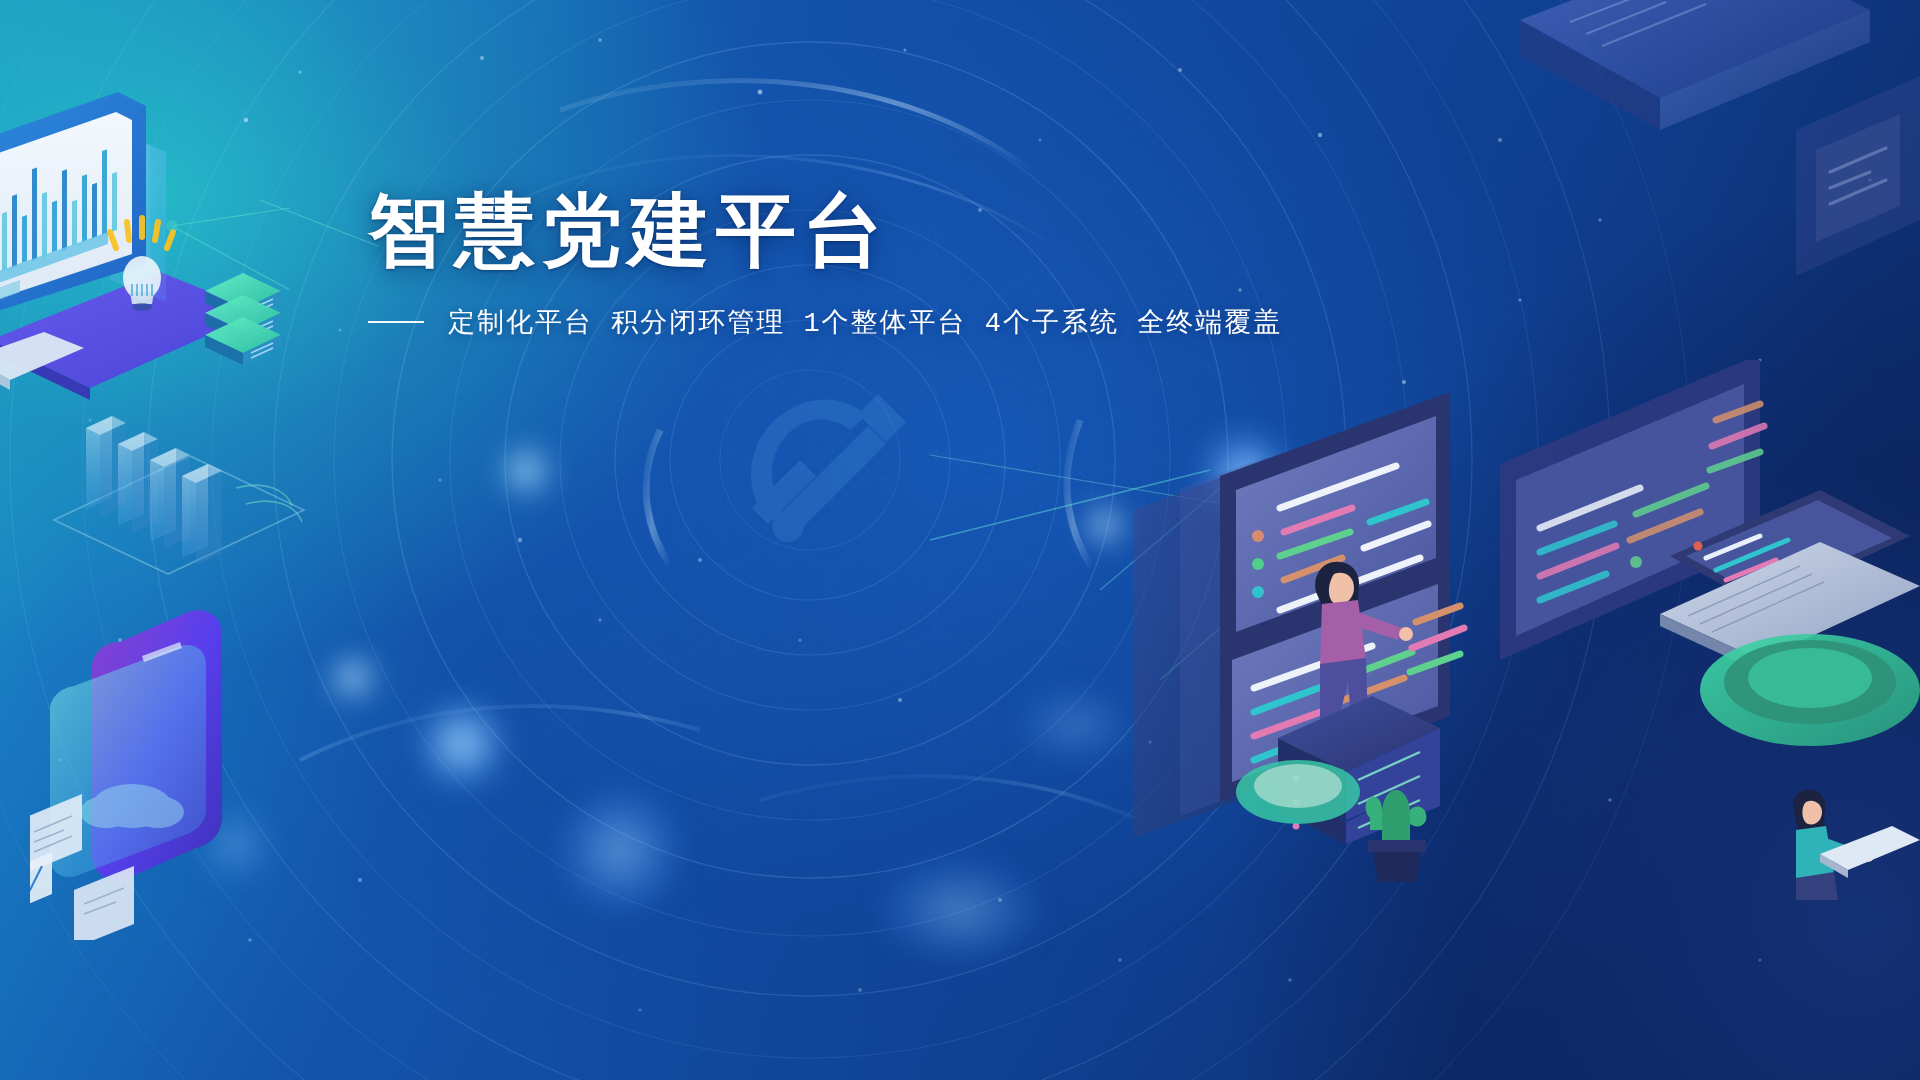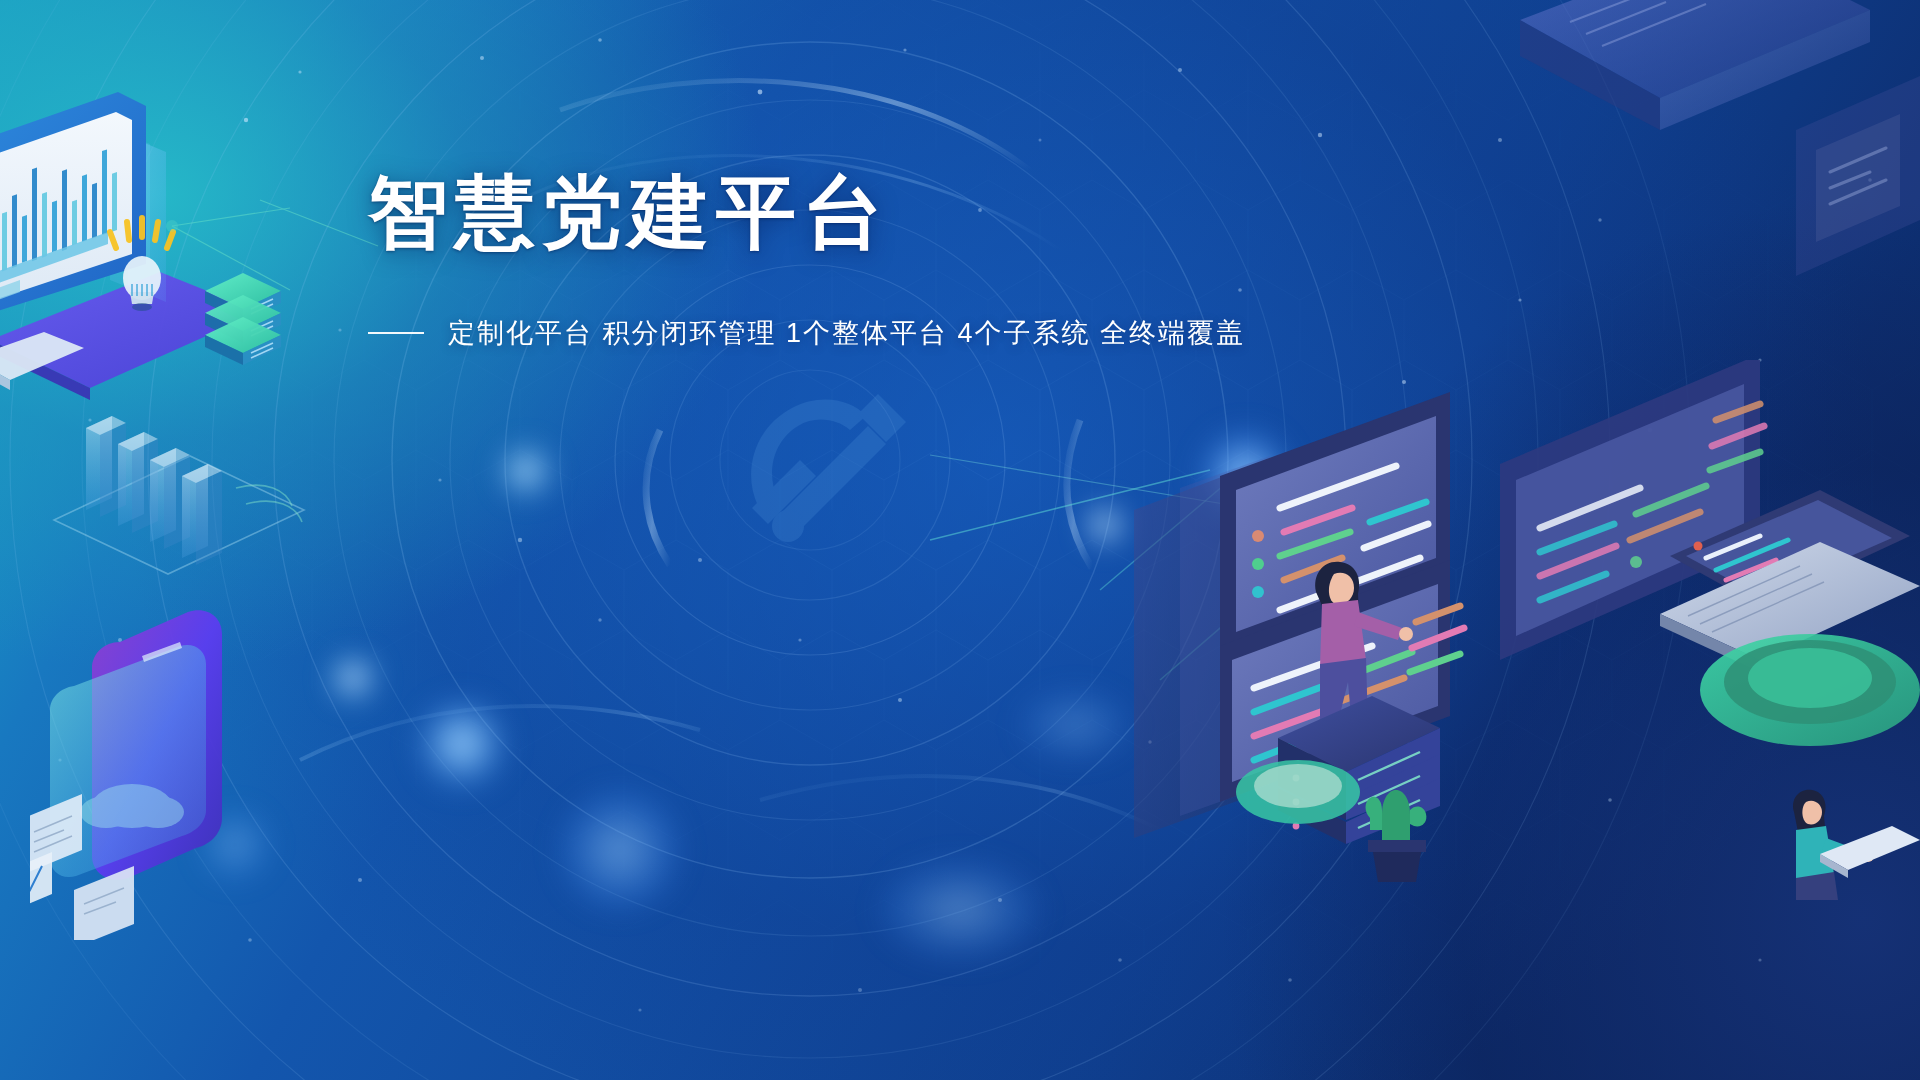--- a/index.html
+++ b/index.html
@@ -35,38 +35,39 @@
   #emblem {
     position: absolute;
     left: 700px; top: 330px;
     width: 240px; height: 240px;
     opacity: 0.17;
   }
 
   
   #copy {
     position: absolute;
-    left: 368px; top: 168px;
+    left: 368px; top: 186px;
     width: 1000px;
   }
   #title {
     font-size: 80px;
     font-weight: 700;
     letter-spacing: 7px;
     color: #ffffff;
     line-height: 1.12;
     text-shadow: 0 3px 22px rgba(0,30,90,0.55), 0 1px 3px rgba(0,20,70,0.5);
     margin: 0;
     white-space: nowrap;
   }
   #subtitle-row {
     display: flex;
     align-items: center;
-    margin-top: 57px;
+    margin-top: 28px;
     white-space: nowrap;
+    font-family: Liberation Mono, monospace;
   }
   #subtitle-dash {
     display: inline-block;
     width: 56px; height: 2px;
     background: #ffffff;
     margin-right: 24px;
     flex: none;
     opacity: 0.95;
   }
   #subtitle {

